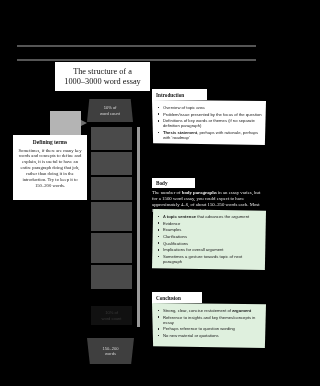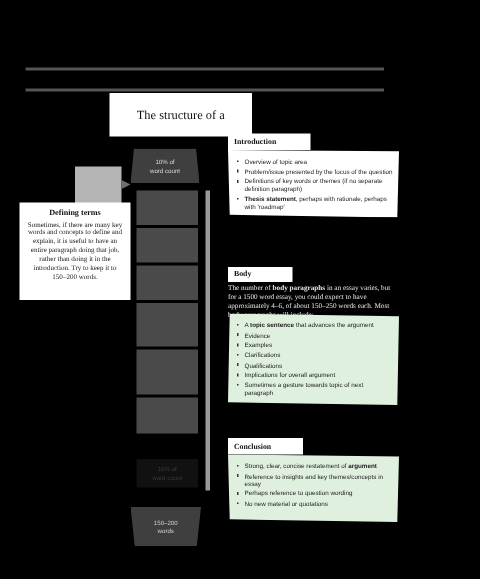--- a/index.html
+++ b/index.html
@@ -7,21 +7,21 @@
        font-family:"Liberation Sans",sans-serif;}
 
   .stage{position:absolute;left:0;top:0;width:273px;height:386px;background:#000;}
 
   
   .rule{position:absolute;left:17px;width:239px;height:1.5px;background:#555;}
   .rule.r1{top:45px;}
   .rule.r2{top:59px;}
 
   
-  .title-card{position:absolute;left:73px;top:62px;width:95px;height:29px;
+  .title-card{position:absolute;left:55px;top:62px;width:95px;height:29px;
      background:#fff;display:flex;flex-direction:column;align-items:center;
      justify-content:center;}
   .title-card .tline{font-family:"Liberation Serif",serif;color:#111;
      font-size:8.3px;line-height:10px;text-align:center;white-space:nowrap;}
 
   
   .trap-top{position:absolute;left:87px;top:99px;width:46px;height:23px;
      background:#3f3f3f;
      clip-path:polygon(5% 0%,95% 0%,100% 100%,0% 100%);
      display:flex;flex-direction:column;align-items:center;justify-content:center;}
@@ -99,20 +99,21 @@
 </head>
 <body>
 
 <div class="stage">
 
   <div class="rule r1"></div>
   <div class="rule r2"></div>
 
   <div class="title-card">
     <div class="tline">The structure of a</div>
+    <div class="tline">1000–3000 word essay</div>
   </div>
 
   <div class="trap-top">
     <span>10% of</span>
     <span>word count</span>
   </div>
 
   <div class="grey-box"></div>
   <div class="arrow"></div>
 

